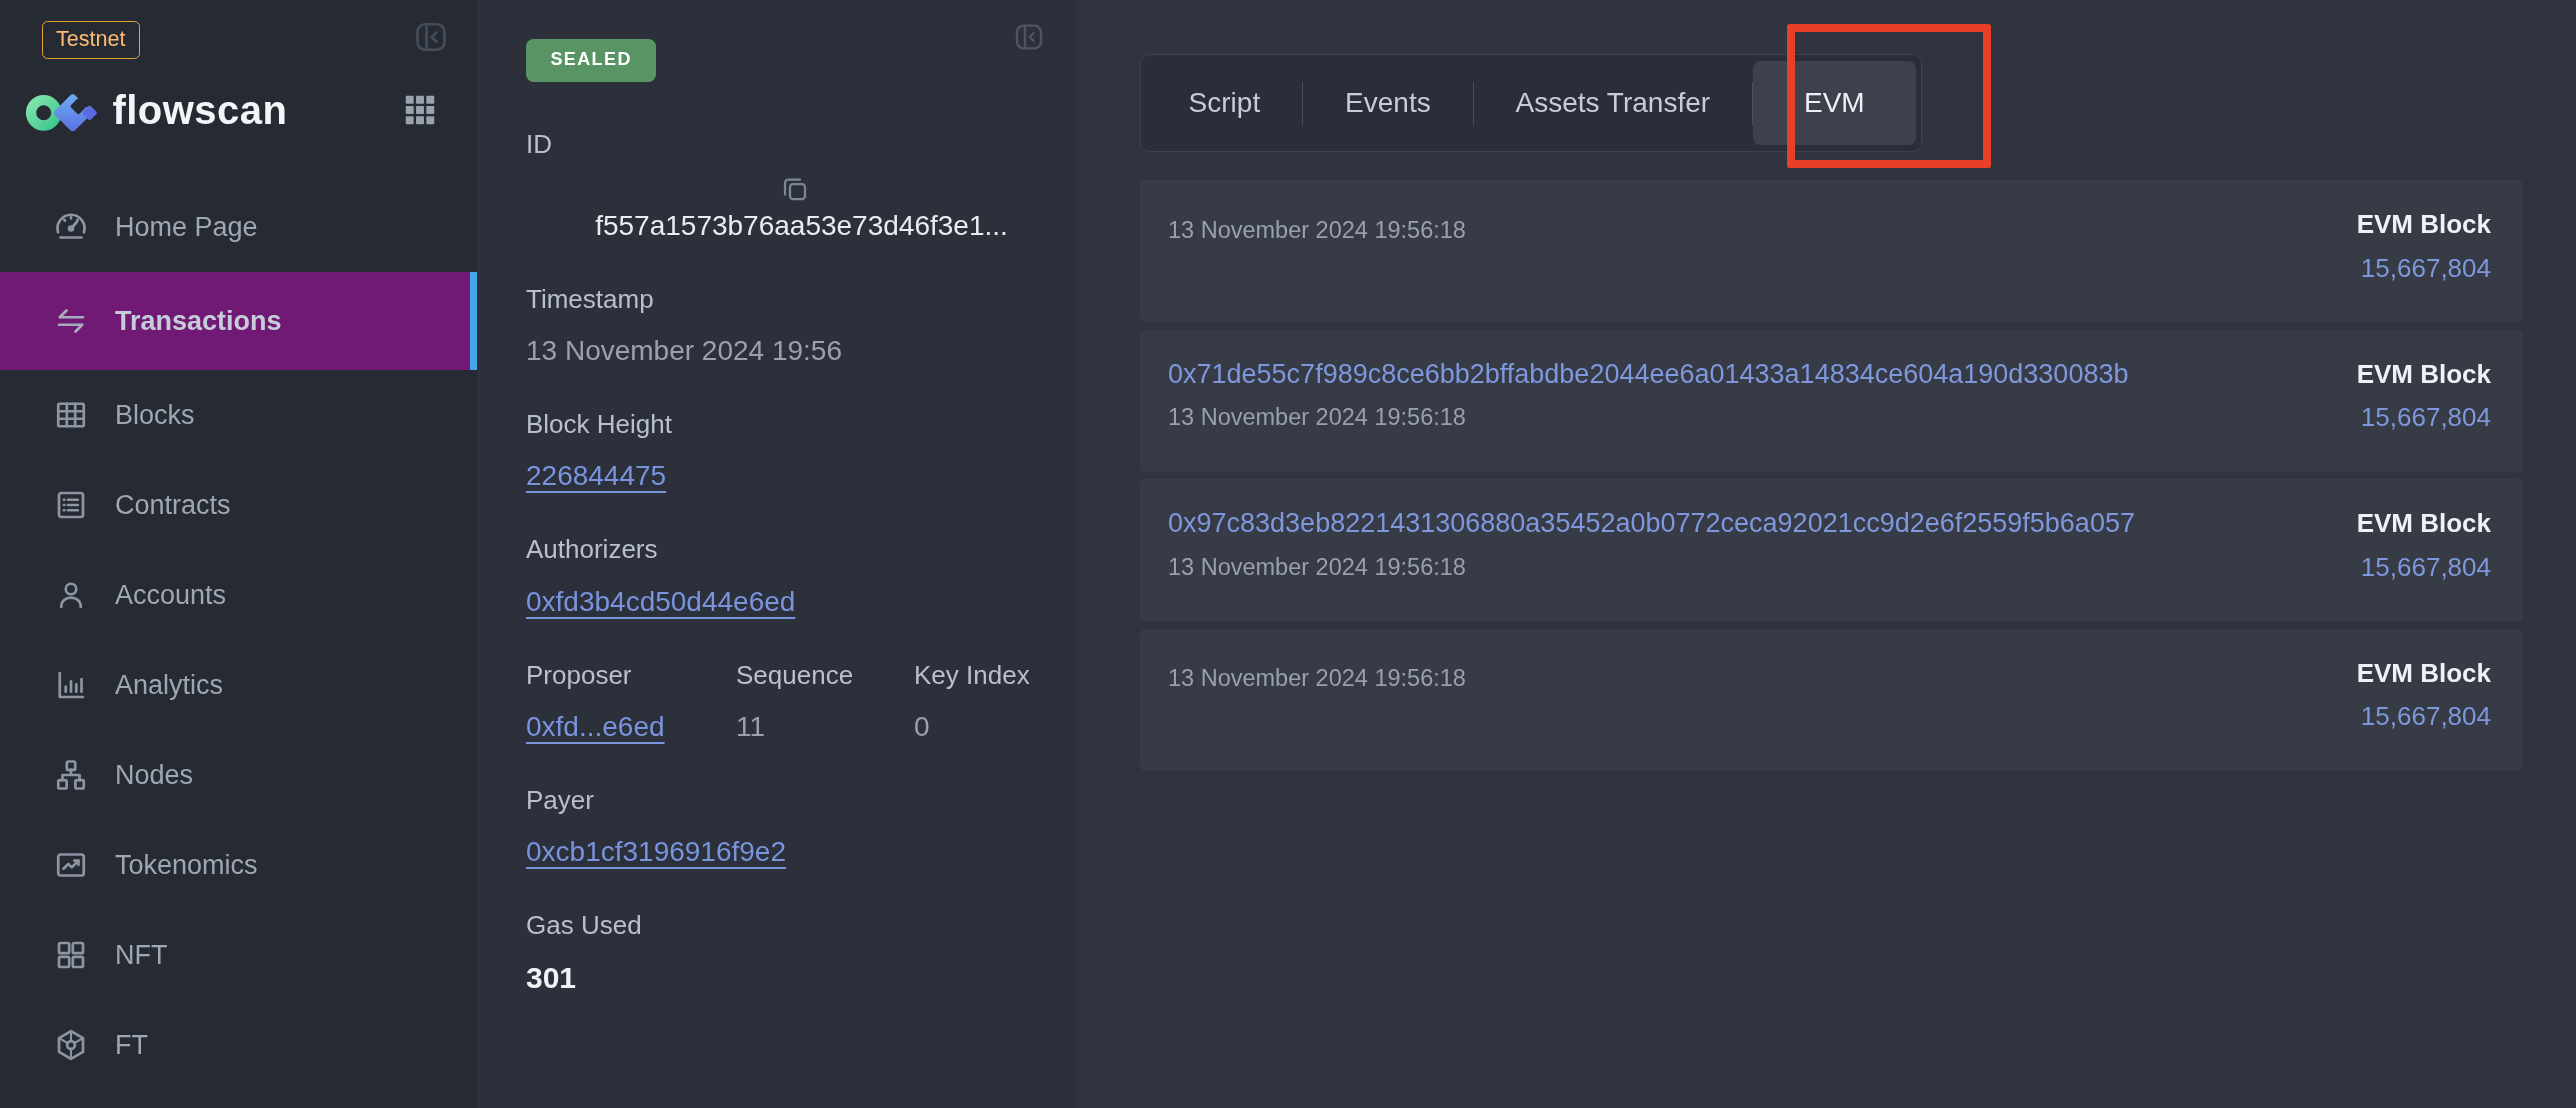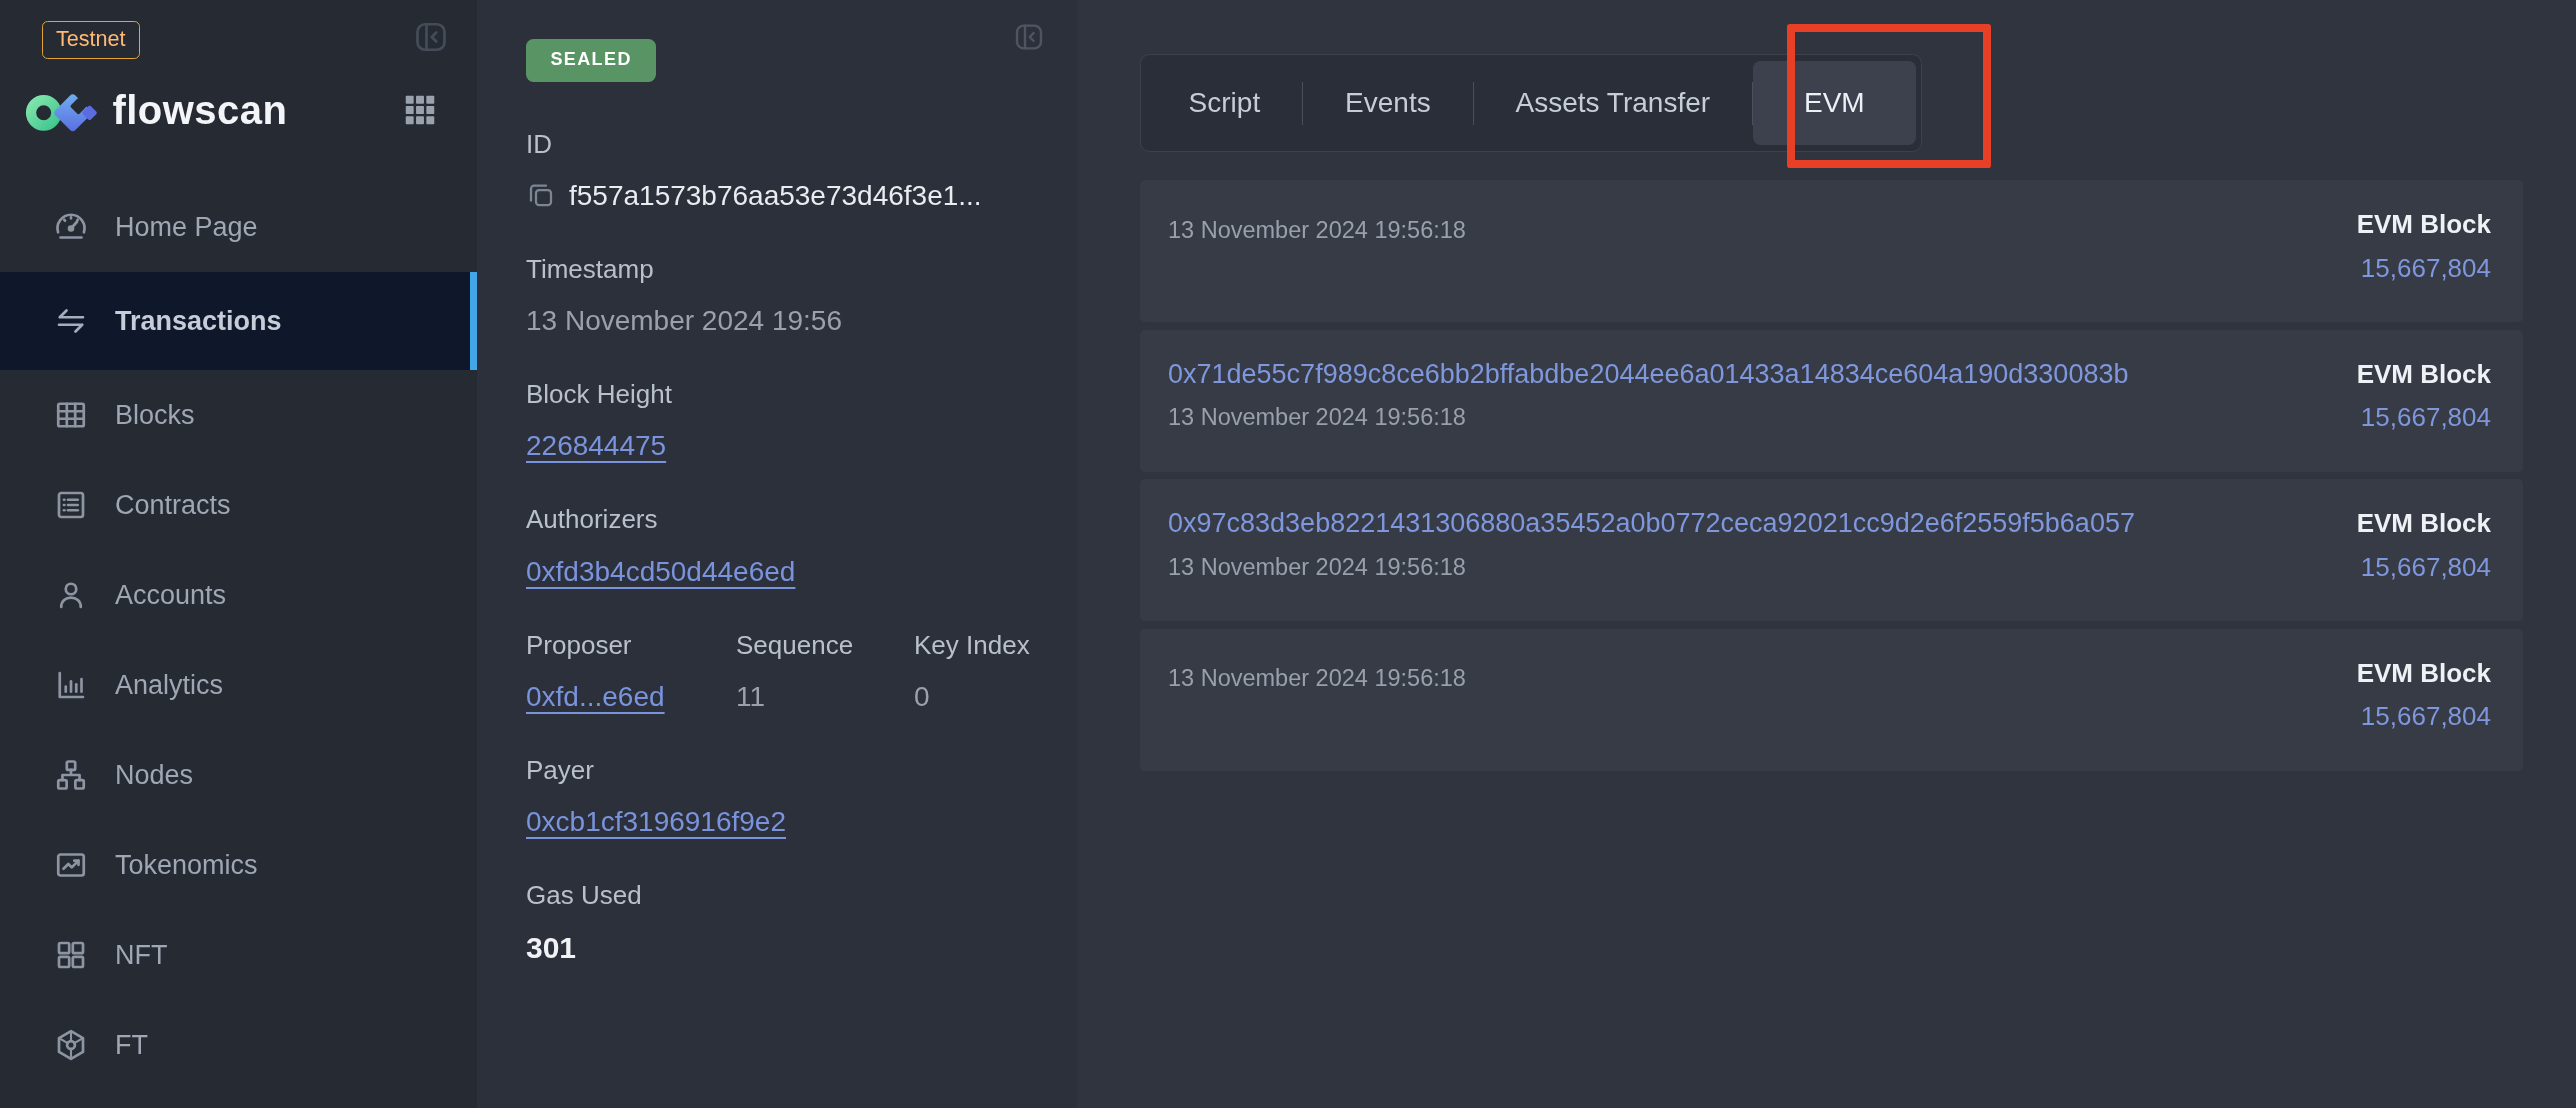--- a/index.html
+++ b/index.html
@@ -37,21 +37,21 @@
   .nav { margin-top: 41px; }
   .nav-item {
     position: relative;
     height: 90px;
     display: flex; align-items: center;
     padding-left: 53px;
     cursor: pointer;
   }
   .nav-item .nav-icon { width: 36px; height: 36px; color: #8d94a2; flex: 0 0 36px; }
   .nav-item .nav-label { margin-left: 26px; font-size: 27px; color: #9fa7b4; }
-  .nav-item.active { height: 98px; background: #0f172a; }
+  .nav-item.active { height: 98px; background: #701a75; }
   .nav-item.active::after {
     content: ""; position: absolute; right: 0; top: 0; bottom: 0;
     width: 6.6px; background: #42a6e8;
   }
   .nav-item.active .nav-label { color: #c6cdd9; font-weight: bold; }
   .nav-item.active .nav-icon { color: #a6adbb; }
 
   
   .tx-panel {
     position: relative;
@@ -65,21 +65,21 @@
   .status-badge {
     display: inline-block; margin-top: 39px;
     background: #589464; color: #ffffff;
     font-size: 18px; font-weight: bold; letter-spacing: 1.4px;
     padding: 10.3px 24.4px 11.3px; border-radius: 7.5px;
   }
   .fields { margin-top: 43px; }
   .field { margin-bottom: 33px; }
   .field-label { font-size: 26px; line-height: 38px; color: #b9c0cb; }
   .field-value { margin-top: 11.3px; font-size: 28px; line-height: 43px; color: #9aa1ad; }
-  .field-value.white { color: #e9ecf0; }
+  .field-value.white { color: #e9ecf0; flex-direction: column; }
   .id-row { display: flex; align-items: center; }
   .copy-icon { width: 30px; height: 30px; color: #7d8492; margin-right: 13px; flex: 0 0 30px; cursor: pointer; }
   a.link { color: #7a93dd; text-decoration: underline; text-underline-offset: 5.6px; cursor: pointer; }
   .cols { display: flex; }
   .col-proposer { width: 210px; }
   .col-sequence { width: 178px; }
   .gas-value { color: #f0f2f5; font-weight: bold; font-size: 30px; }
 
   
   .right-panel {

